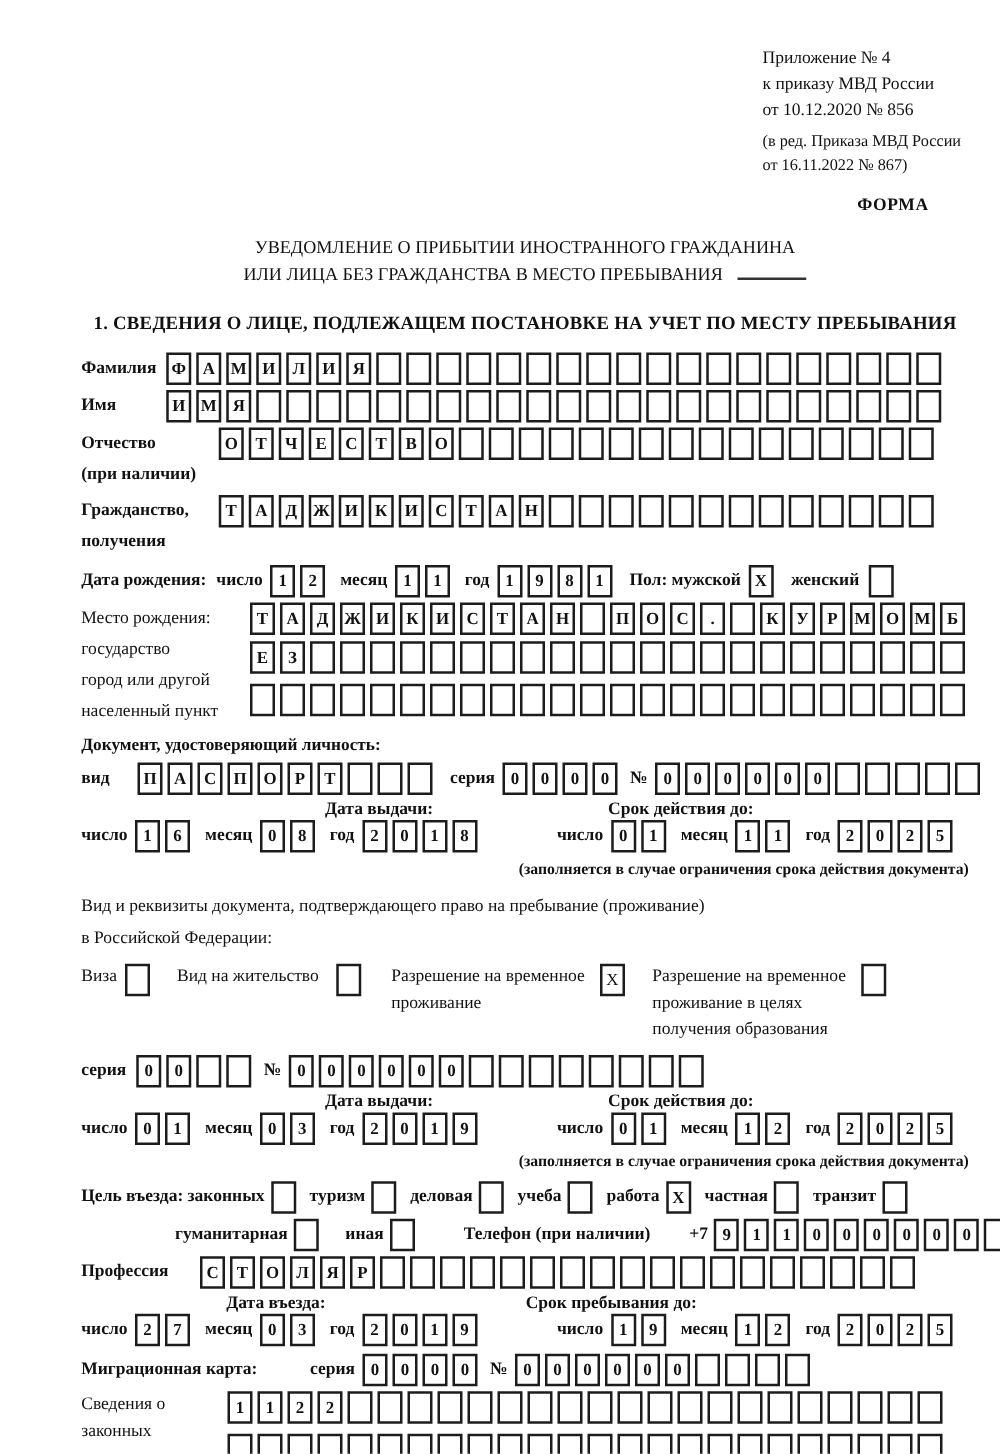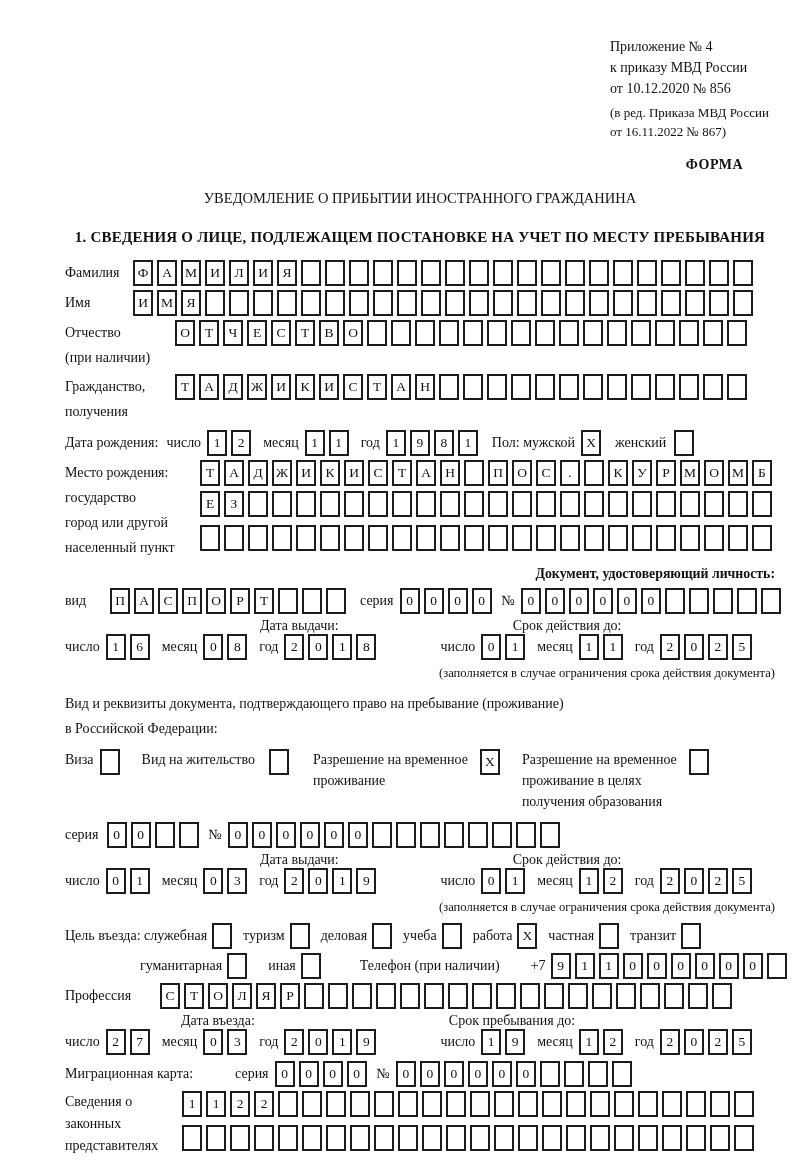--- a/index.html
+++ b/index.html
@@ -7,48 +7,48 @@
        font-family:"Liberation Serif","DejaVu Serif",serif;font-size:14px;}
   .page{padding:36px 25px 0 65px;box-sizing:border-box;}
   
   .hdr-block{margin-left:545px;line-height:21px;}
   .hdr-block .amend{font-size:13px;line-height:19px;margin-top:4px;}
   .forma{font-weight:bold;text-align:right;padding-right:32px;margin-top:16px;letter-spacing:.5px;}
   .title{text-align:center;font-weight:normal;font-size:14.5px;line-height:22px;margin-top:14px;}
   .uline{display:inline-block;width:55px;border-bottom:2px solid #333;margin-left:12px;}
   .sec-head{text-align:center;font-weight:bold;font-size:15px;letter-spacing:.2px;margin-top:20px;margin-bottom:14px;}
   
-  .row{display:flex;align-items:center;margin-bottom:4px;}
+  .row{display:flex;align-items:center;margin-bottom:4px;font-weight:bold;}
   .row.top{align-items:flex-start;}
   .cells{display:inline-flex;flex:0 0 auto;}
   .cell{box-sizing:border-box;display:inline-flex;align-items:center;justify-content:center;
         width:20px;height:26px;border:2px solid #1c1c1c;margin-right:4px;
         font-size:13.5px;flex:0 0 auto;background:#fff;}
   .lbl{flex:0 0 auto;}
   .w68{width:68px;}
   .w110{width:110px;}
   .w135{width:135px;}
   .w95{width:95px;}
   .w117{width:117px;}
   .lines div{line-height:25px;}
   .mr8{margin-right:8px;} .mr6{margin-right:6px;}
   .ml10{margin-left:10px;} .ml6{margin-left:6px;}
-  .datelbl{margin-bottom:0;margin-top:4px;gap:34px;}
+  .datelbl{margin-bottom:0;margin-top:4px;}
   .dl1{margin-left:195px;} .dl2{margin-left:140px;}
   .dl3{margin-left:116px;} .dl4{margin-left:160px;}
   .rgrp{margin-left:52px;display:inline-flex;align-items:center;}
   .grp{display:inline-flex;align-items:center;}
   .grp .lbl{margin-right:6px;}
   .grp .cells{margin-right:8px;}
   .note-r{margin-left:auto;font-size:12.6px;margin-top:2px;margin-bottom:4px;}
   .para{line-height:25px;margin-top:6px;}
   .opts{display:flex;align-items:flex-start;margin-top:8px;margin-bottom:10px;}
   .opt{display:flex;align-items:flex-start;}
   .opt .txt{text-align:left;line-height:21px;}
-  .center-b{text-align:right;font-weight:bold;font-size:13.8px;margin:6px 0 6px 0;}
+  .center-b{text-align:left;font-weight:bold;font-size:13.8px;margin:6px 0 6px 0;}
   .mcol{display:flex;align-items:flex-start;}
   .mcol .cellcol .row{margin-bottom:5px;}
   .purp .lbl{margin-right:5px;}
   .purp .cells{margin-right:7px;}
 </style>
 </head>
 <body>
 
 <div class="page">
 
@@ -59,20 +59,23 @@
     <div class="amend">
       <div>(в ред. Приказа МВД России</div>
       <div>от 16.11.2022 № 867)</div>
     </div>
   </div>
 
   <div class="forma">ФОРМА</div>
 
   <div class="title">
     <div>УВЕДОМЛЕНИЕ О ПРИБЫТИИ ИНОСТРАННОГО ГРАЖДАНИНА</div>
+    <div>
+      <span>ИЛИ ЛИЦА БЕЗ ГРАЖДАНСТВА В МЕСТО ПРЕБЫВАНИЯ</span><span class="uline"></span>
+    </div>
   </div>
 
   <div class="sec-head">1. СВЕДЕНИЯ О ЛИЦЕ, ПОДЛЕЖАЩЕМ ПОСТАНОВКЕ НА УЧЕТ ПО МЕСТУ ПРЕБЫВАНИЯ</div>
 
   <div class="row">
     <span class="lbl w68">Фамилия</span>
     <span class="cells">
         <span class="cell">Ф</span>
         <span class="cell">А</span>
         <span class="cell">М</span>
@@ -523,21 +526,21 @@
           <span class="cell">5</span>
         </span>
     </span>
   </div>
 
   <div class="row">
     <span class="note-r">(заполняется в случае ограничения срока действия документа)</span>
   </div>
 
   <div class="row purp" style="margin-top:4px;">
-    <span class="lbl">Цель въезда: служебная</span>
+    <span class="lbl">Цель въезда: законных</span>
     <span class="cells">
         <span class="cell"></span>
       </span>
     <span class="lbl">туризм</span>
     <span class="cells">
         <span class="cell"></span>
       </span>
     <span class="lbl">деловая</span>
     <span class="cells">
         <span class="cell"></span>

